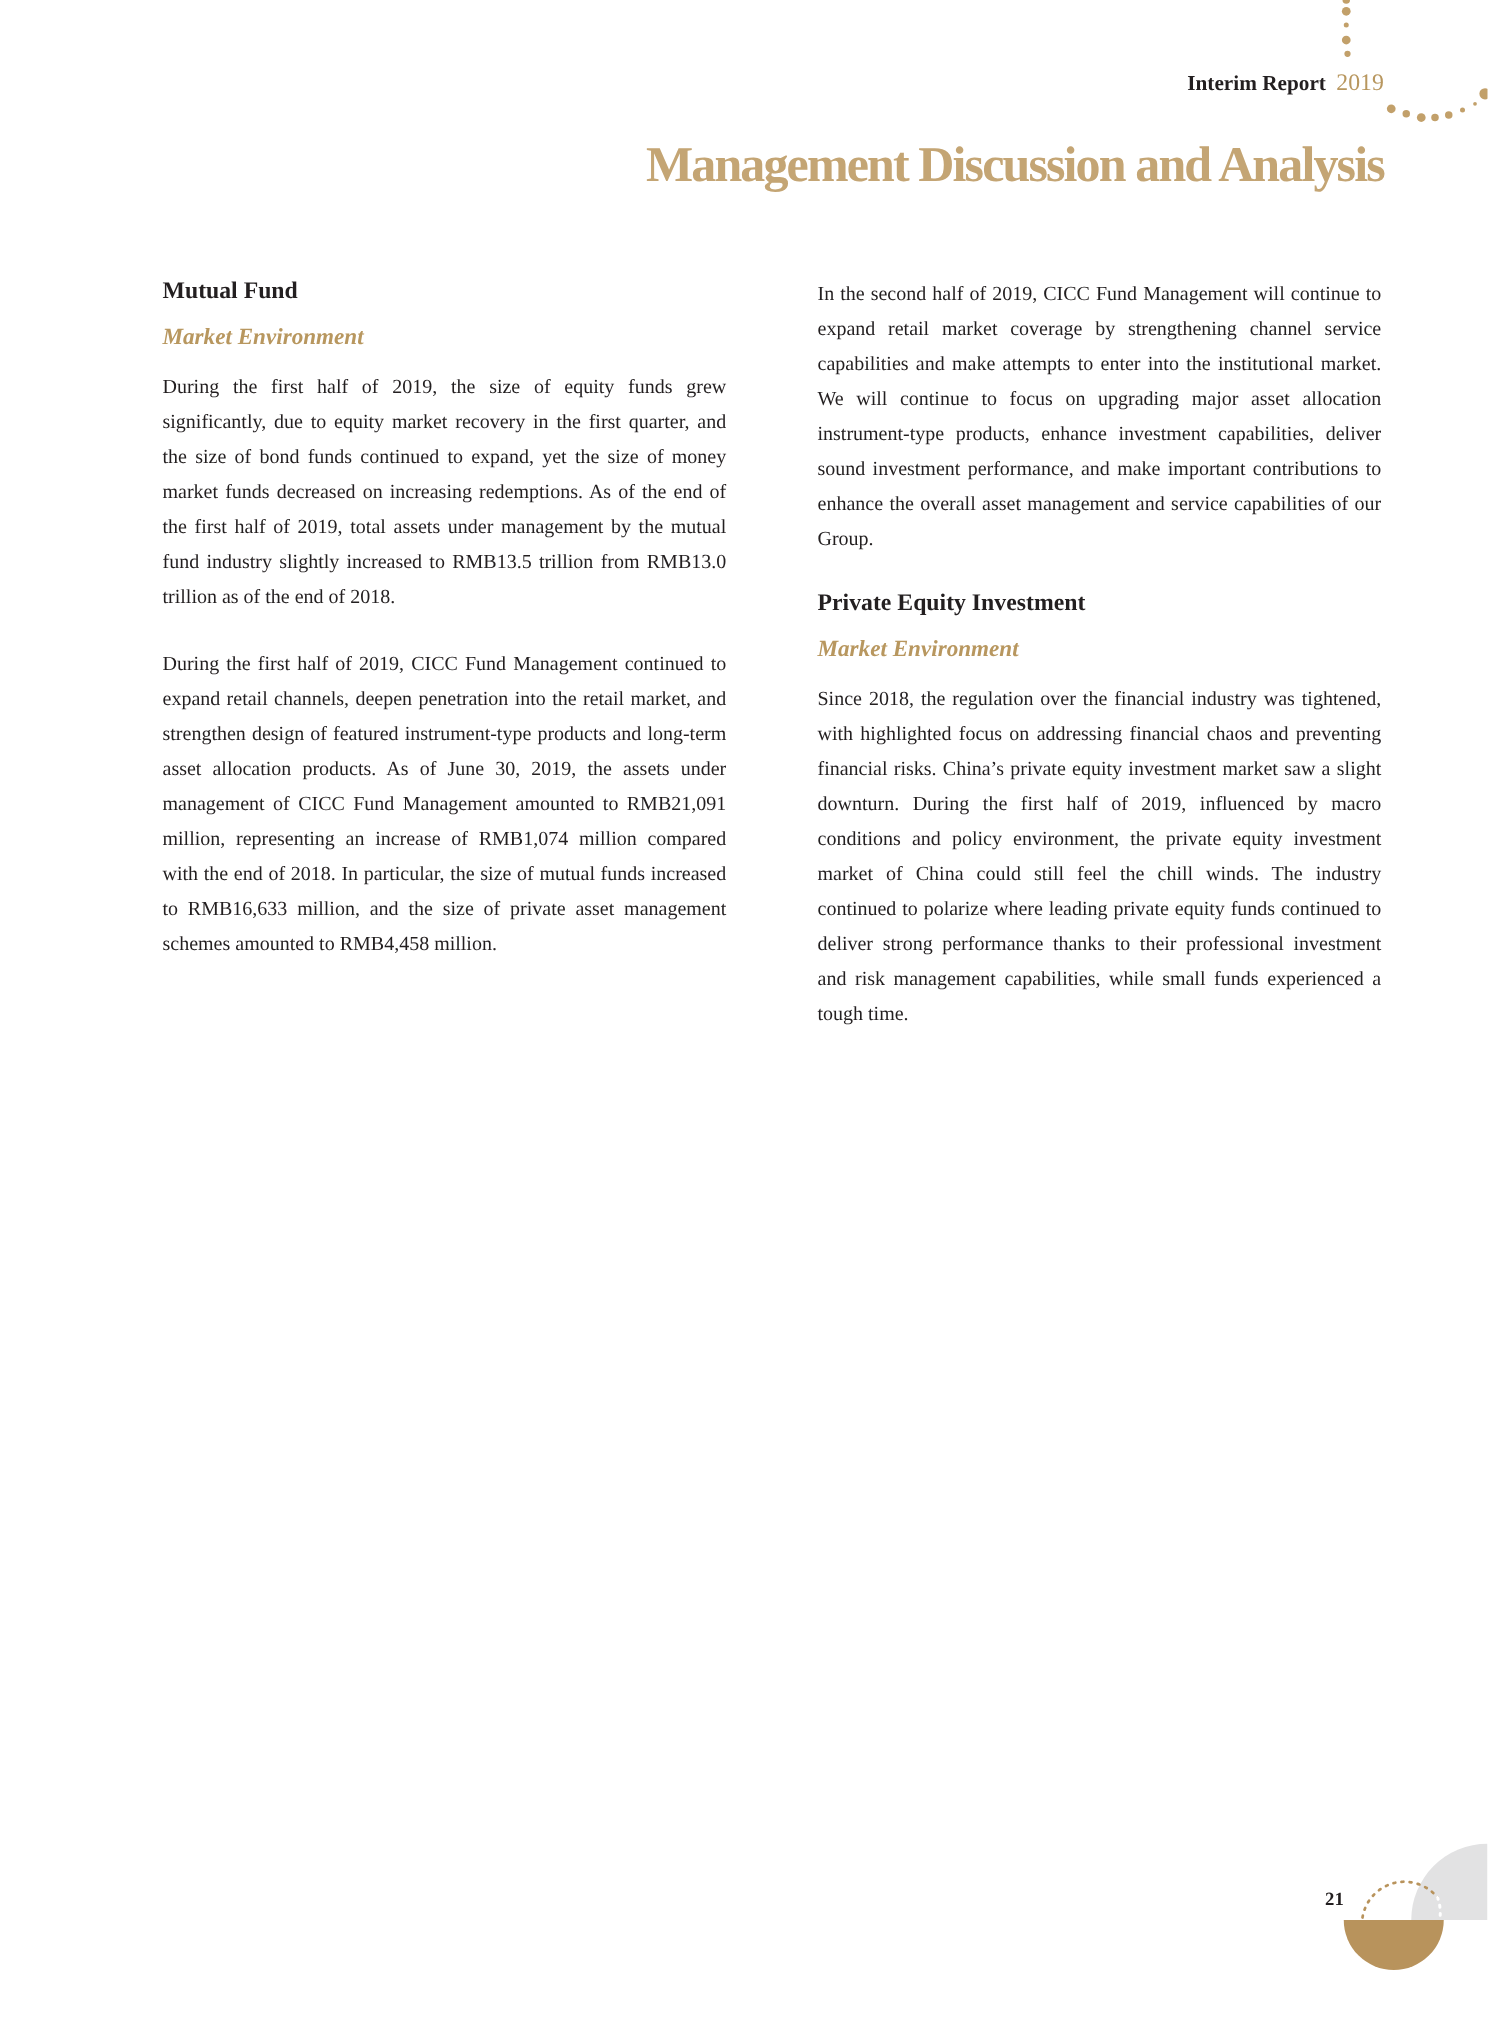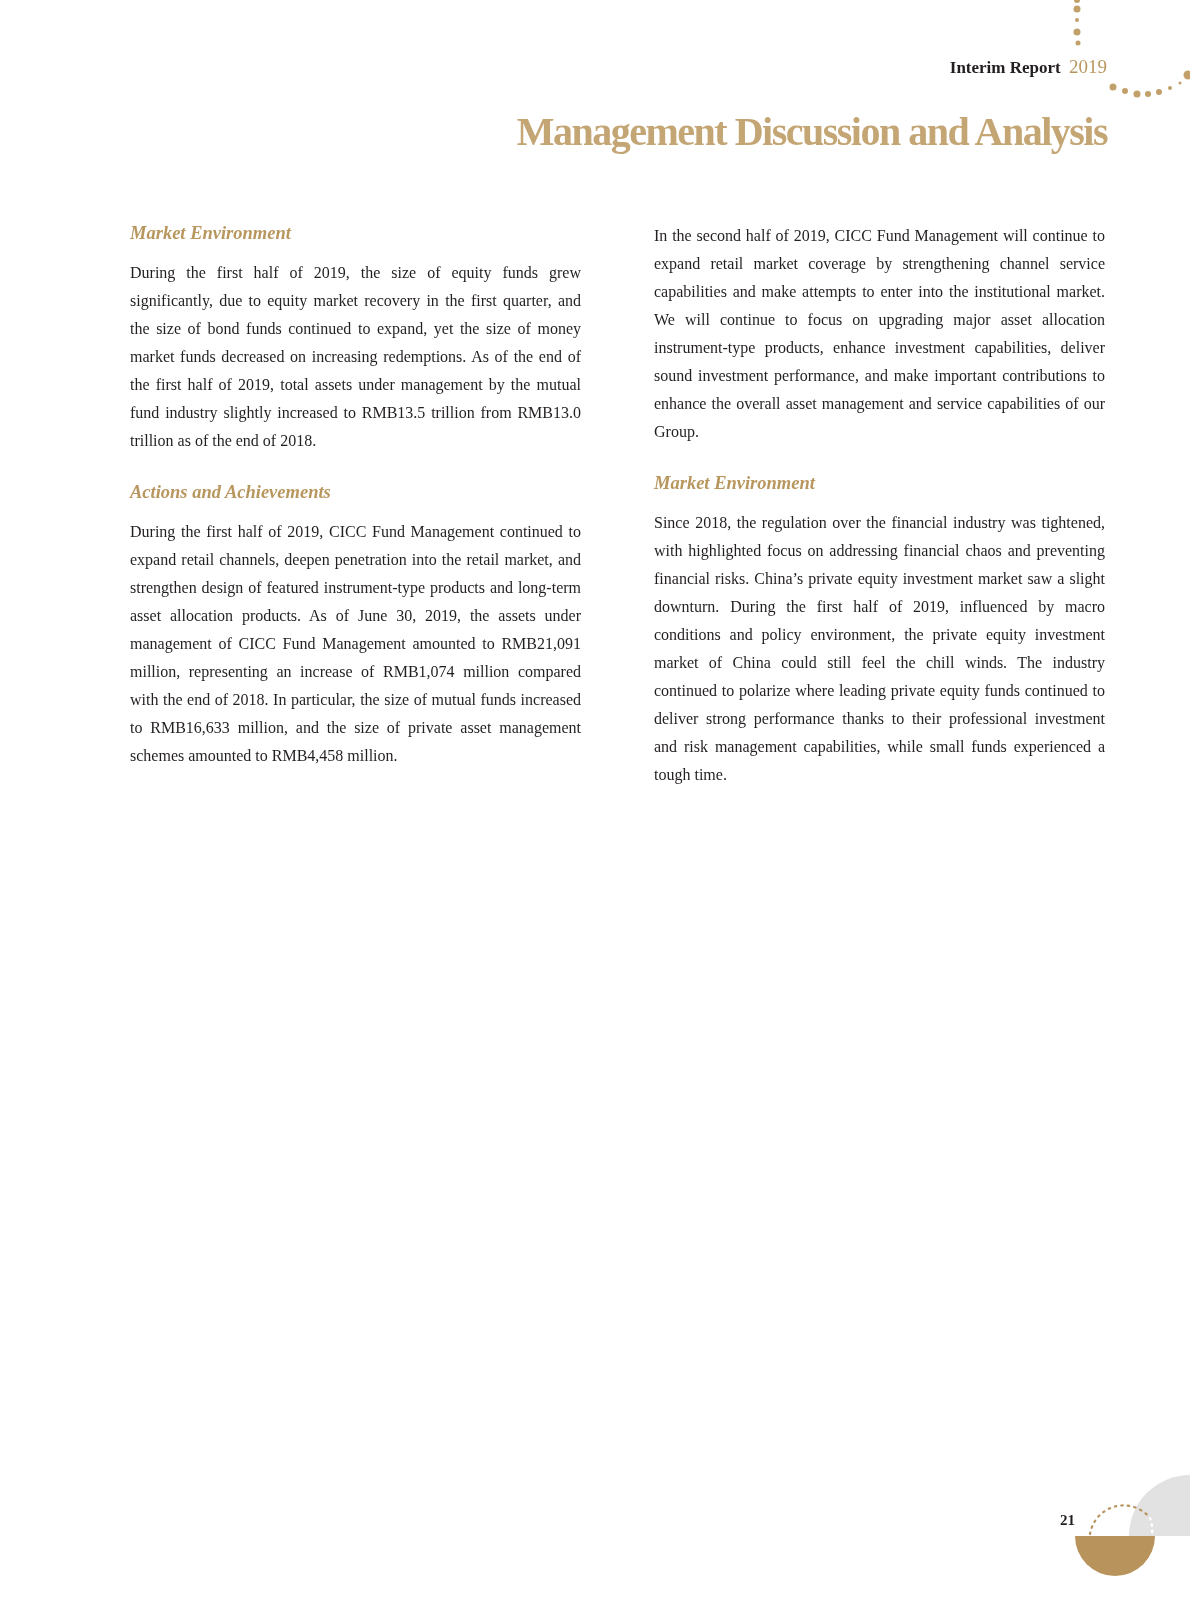--- a/index.html
+++ b/index.html
@@ -47,25 +47,26 @@
 </svg>
 
 <div class="header-report">
   <span>Interim Report</span>
   <span class="yr">2019</span>
 </div>
 
 <h1 class="page-title">Management Discussion and Analysis</h1>
 
 <div class="col left">
+  <h2 class="h-sec">Mutual Fund</h2>
   <h3 class="h-sub">Market Environment</h3>
   <p class="para">During the first half of 2019, the size of equity funds grew significantly, due to equity market recovery in the first quarter, and the size of bond funds continued to expand, yet the size of money market funds decreased on increasing redemptions. As of the end of the first half of 2019, total assets under management by the mutual fund industry slightly increased to RMB13.5 trillion from RMB13.0 trillion as of the end of 2018.</p>
-  <h3 class="h-sub">Actions and Achievements</h3>
   <p class="para">During the first half of 2019, CICC Fund Management continued to expand retail channels, deepen penetration into the retail market, and strengthen design of featured instrument-type products and long-term asset allocation products. As of June 30, 2019, the assets under management of CICC Fund Management amounted to RMB21,091 million, representing an increase of RMB1,074 million compared with the end of 2018. In particular, the size of mutual funds increased to RMB16,633 million, and the size of private asset management schemes amounted to RMB4,458 million.</p>
 </div>
 
 <div class="col right">
   <p class="para">In the second half of 2019, CICC Fund Management will continue to expand retail market coverage by strengthening channel service capabilities and make attempts to enter into the institutional market. We will continue to focus on upgrading major asset allocation instrument-type products, enhance investment capabilities, deliver sound investment performance, and make important contributions to enhance the overall asset management and service capabilities of our Group.</p>
+  <h2 class="h-sec">Private Equity Investment</h2>
   <h3 class="h-sub">Market Environment</h3>
   <p class="para">Since 2018, the regulation over the financial industry was tightened, with highlighted focus on addressing financial chaos and preventing  financial risks. China’s private equity investment market saw a slight downturn. During the first half of 2019, influenced by macro conditions and policy environment, the private equity investment market of China could still feel the chill winds. The industry continued to polarize where leading private equity funds continued to deliver strong performance thanks to their professional investment and risk management capabilities, while small funds experienced a tough time.</p>
 </div>
 
 <div class="page-num">21</div>
 
 </body></html>

